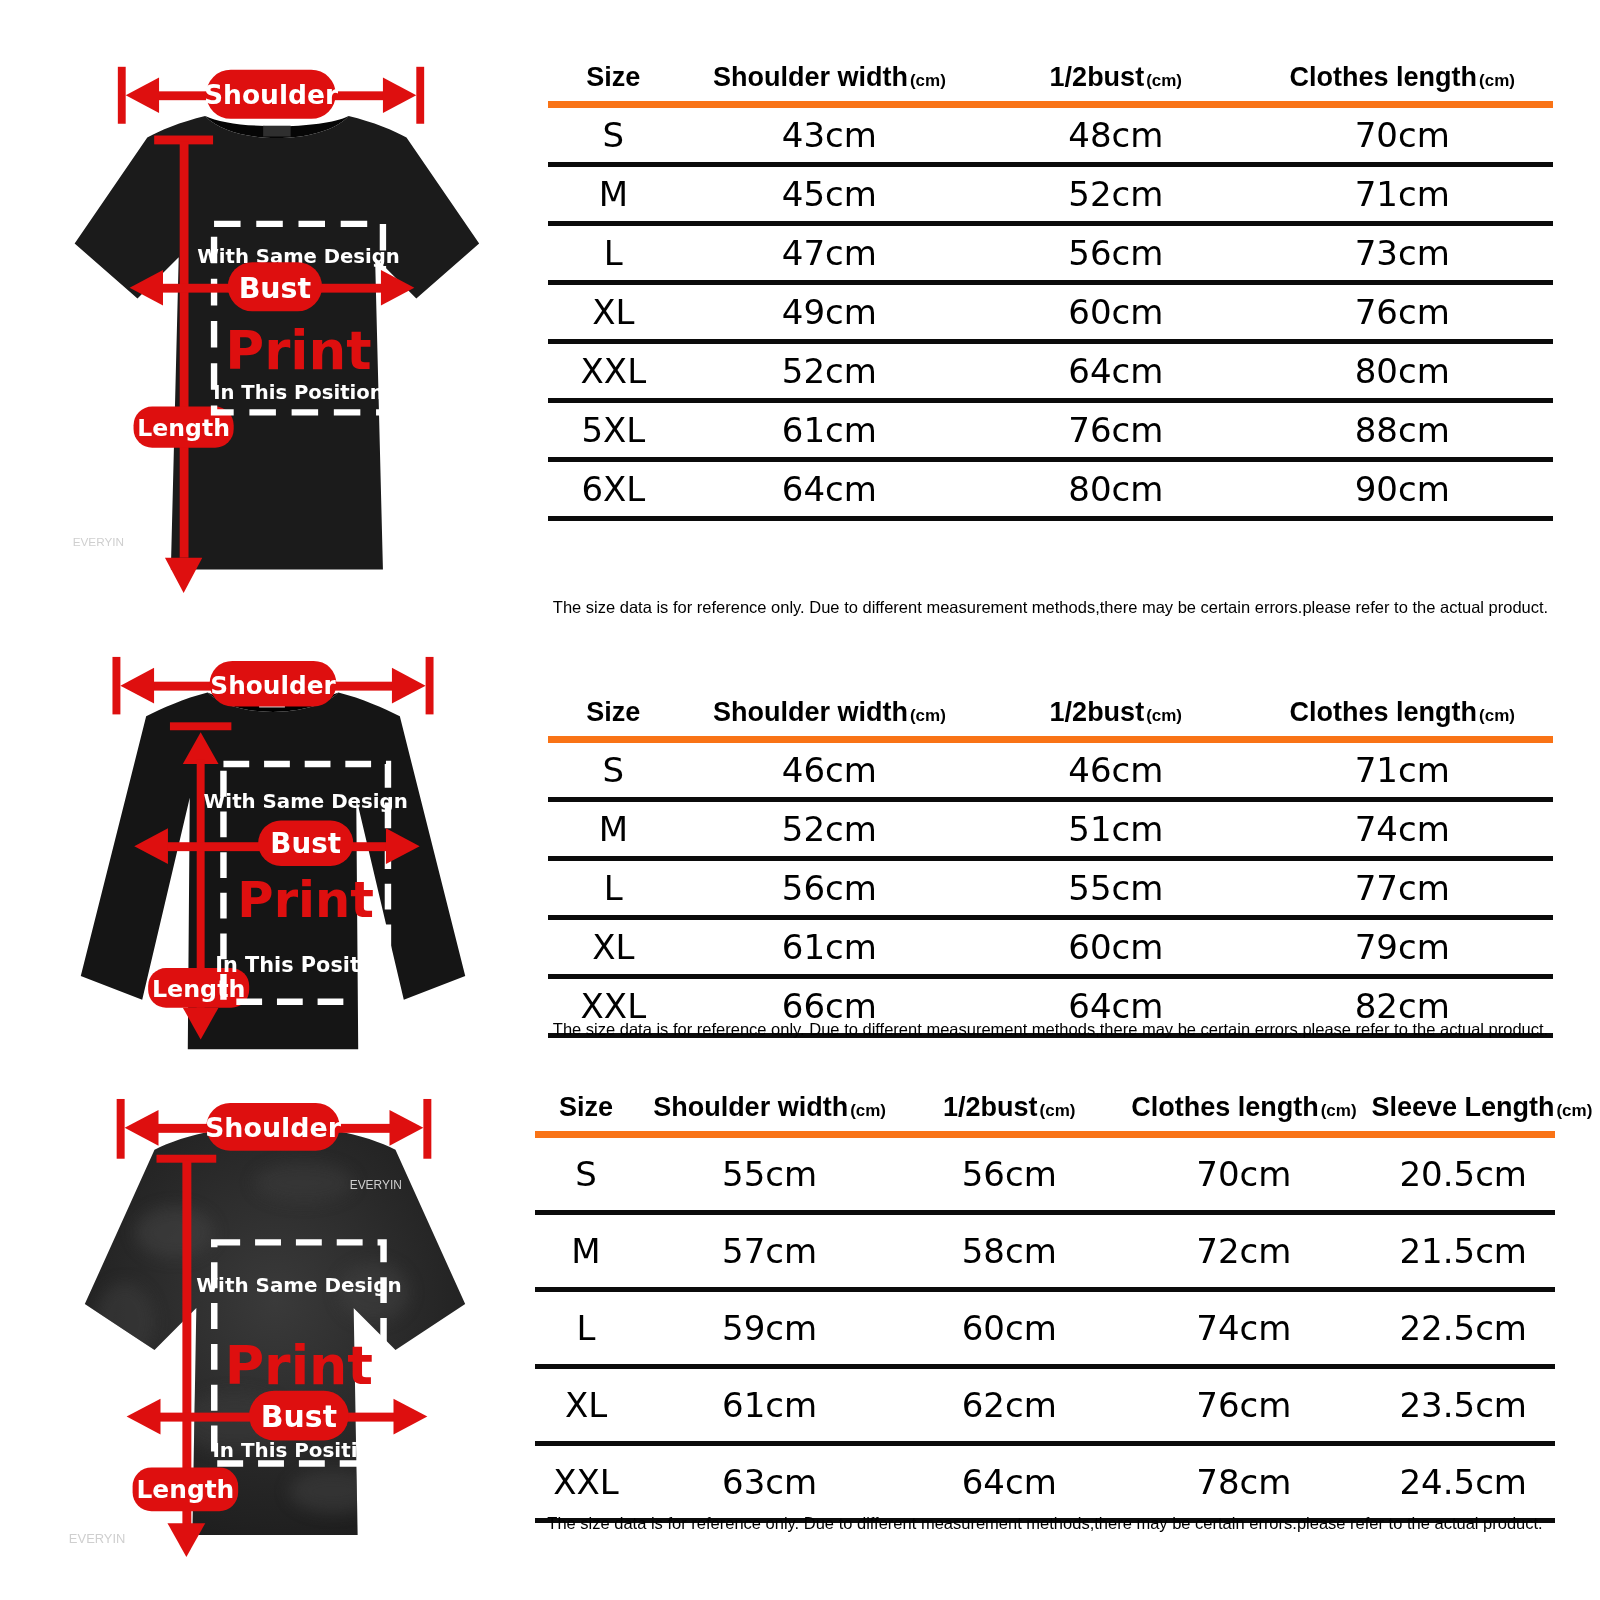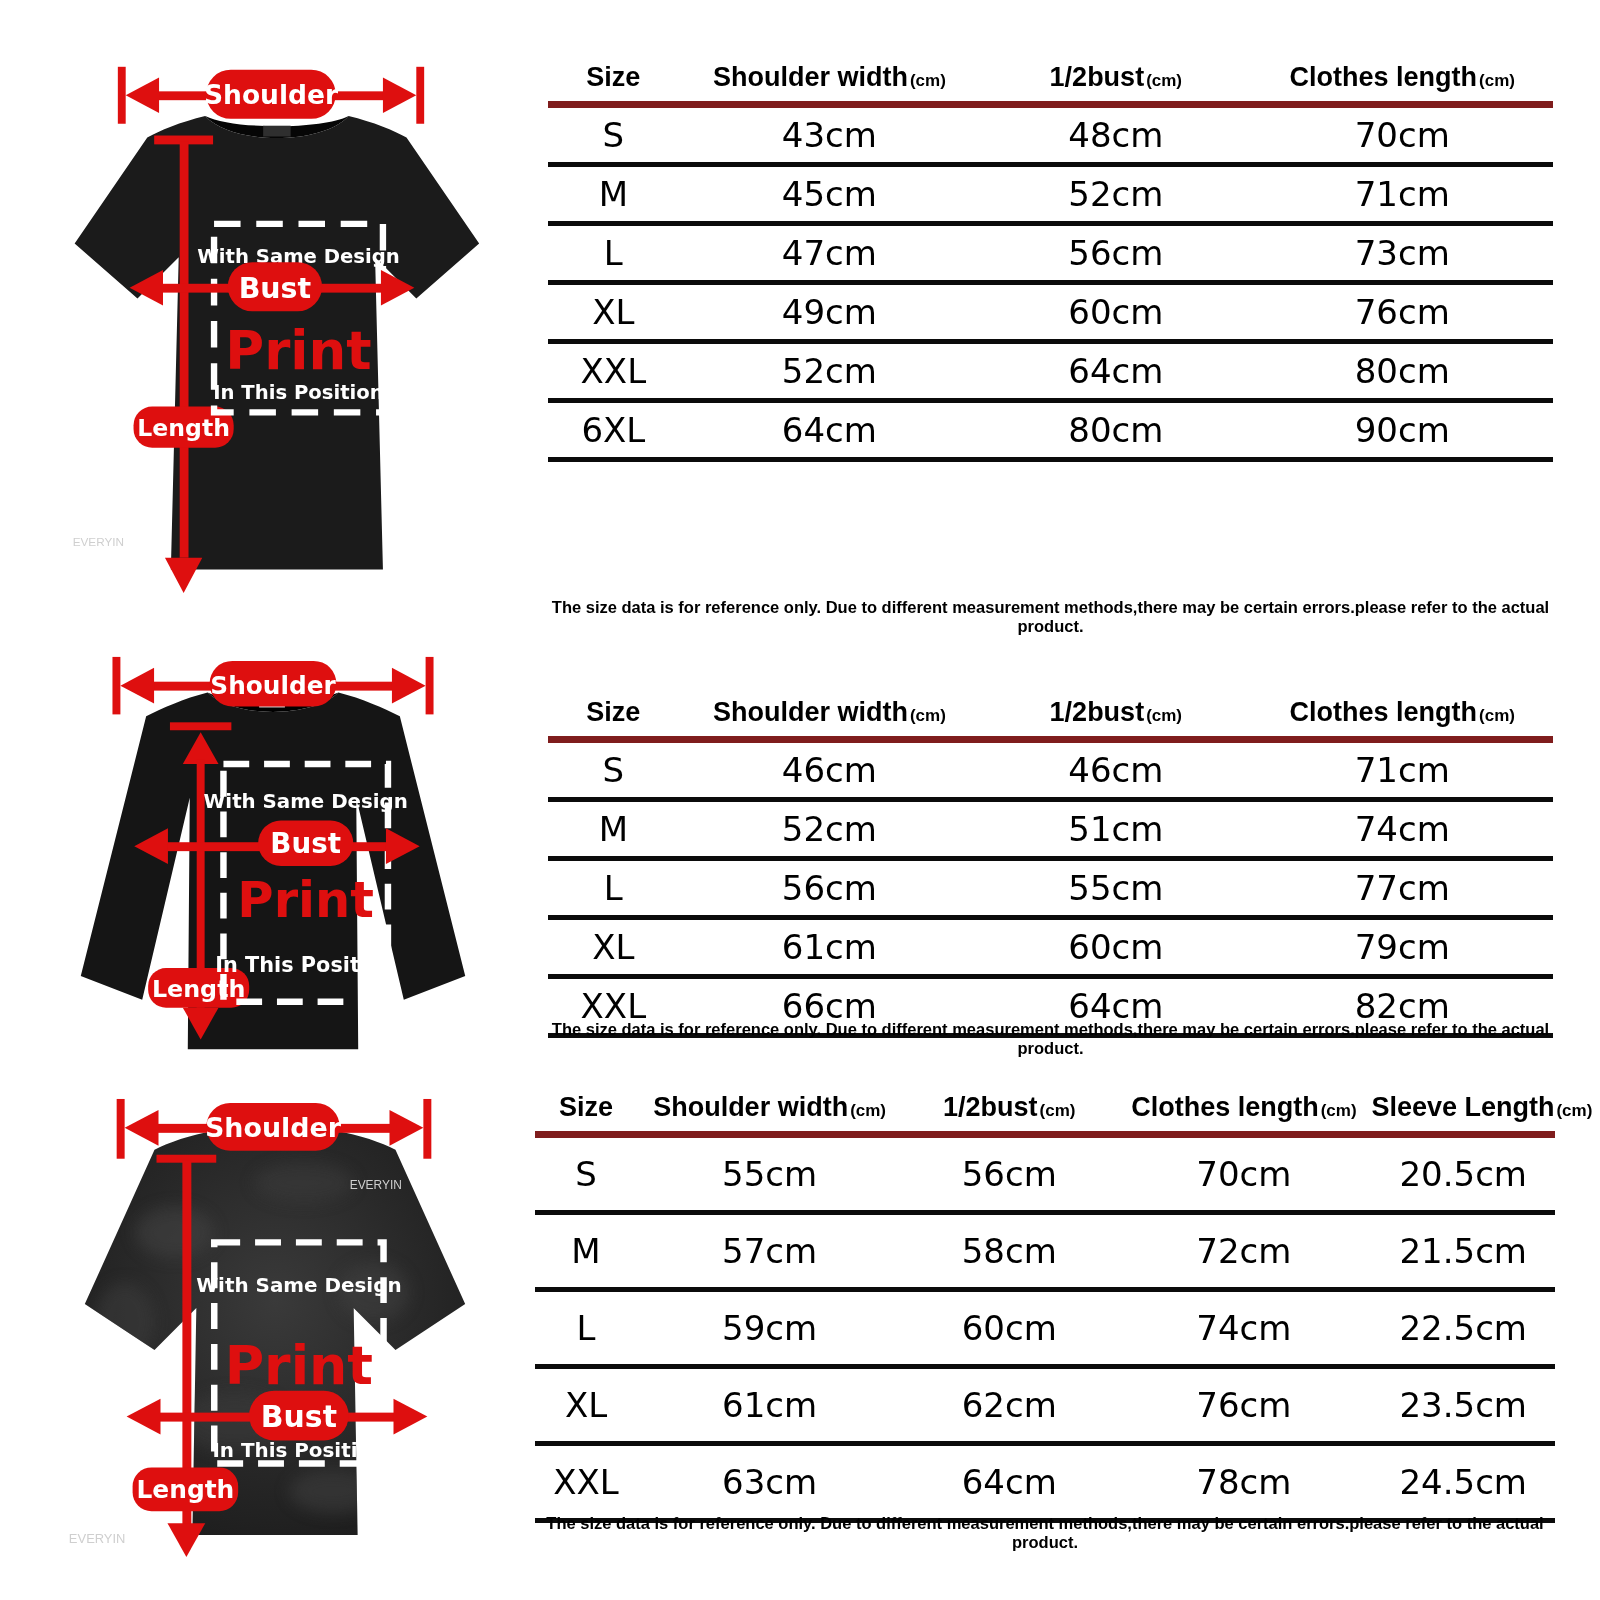--- a/index.html
+++ b/index.html
@@ -14,28 +14,28 @@
 
   .table-wrap { position:absolute; }
   #twrap1 { left:548px; top:55px;   width:1005px; }
   #twrap2 { left:548px; top:690px;  width:1005px; }
   #twrap3 { left:535px; top:1085px; width:1020px; }
 
   table.size-table { width:100%; border-collapse:collapse; table-layout:fixed; }
   .size-table th { font-family:"Liberation Sans",sans-serif; font-weight:bold; font-size:27px;
                    color:#000; text-align:center; padding:7px 0 8px; white-space:nowrap; }
   .size-table th .unit { font-size:17px; font-weight:bold; margin-left:2px; }
-  .size-table thead tr { border-bottom:7px solid #7f1d1d; }
+  .size-table thead tr { border-bottom:7px solid #f97316; }
   .size-table tbody tr { border-bottom:5px solid #0b0b0b; }
   .size-table td { font-family:"DejaVu Sans","Liberation Sans",sans-serif; font-size:34px;
                    color:#000; text-align:center; padding:7px 0; white-space:nowrap; }
   #table3 td { padding:16px 0; }
 
   .disclaimer { position:absolute; left:548px; width:1005px; text-align:center;
-                font-size:16.5px; font-weight:bold; color:#000; letter-spacing:0; }
+                font-size:16.5px; font-weight:normal; color:#000; letter-spacing:0; }
   #disc1 { top:598px; }
   #disc2 { top:1020px; }
   #disc3 { left:535px; width:1020px; top:1514px; }
 
   
   .red  { fill: var(--accent,#de0f0f); }
   .pill-label { fill:#fff; font-weight:bold; font-family:"DejaVu Sans",sans-serif; text-anchor:middle; }
   .wtext { fill:#fff; font-weight:bold; font-family:"DejaVu Sans",sans-serif; text-anchor:middle; }
   .print-word { fill:var(--accent,#de0f0f); font-weight:bold; font-family:"DejaVu Sans",sans-serif; text-anchor:middle; }
   .pbox { fill:none; stroke:#fff; stroke-width:6.5; }
@@ -126,20 +126,26 @@
             <td>XL</td>
             <td>49cm</td>
             <td>60cm</td>
             <td>76cm</td>
           </tr>
           <tr>
             <td>XXL</td>
             <td>52cm</td>
             <td>64cm</td>
             <td>80cm</td>
+          </tr>
+          <tr>
+            <td>5XL</td>
+            <td>61cm</td>
+            <td>76cm</td>
+            <td>88cm</td>
           </tr>
           <tr>
             <td>6XL</td>
             <td>64cm</td>
             <td>80cm</td>
             <td>90cm</td>
           </tr>
         </tbody>
     </table>
   </div>

